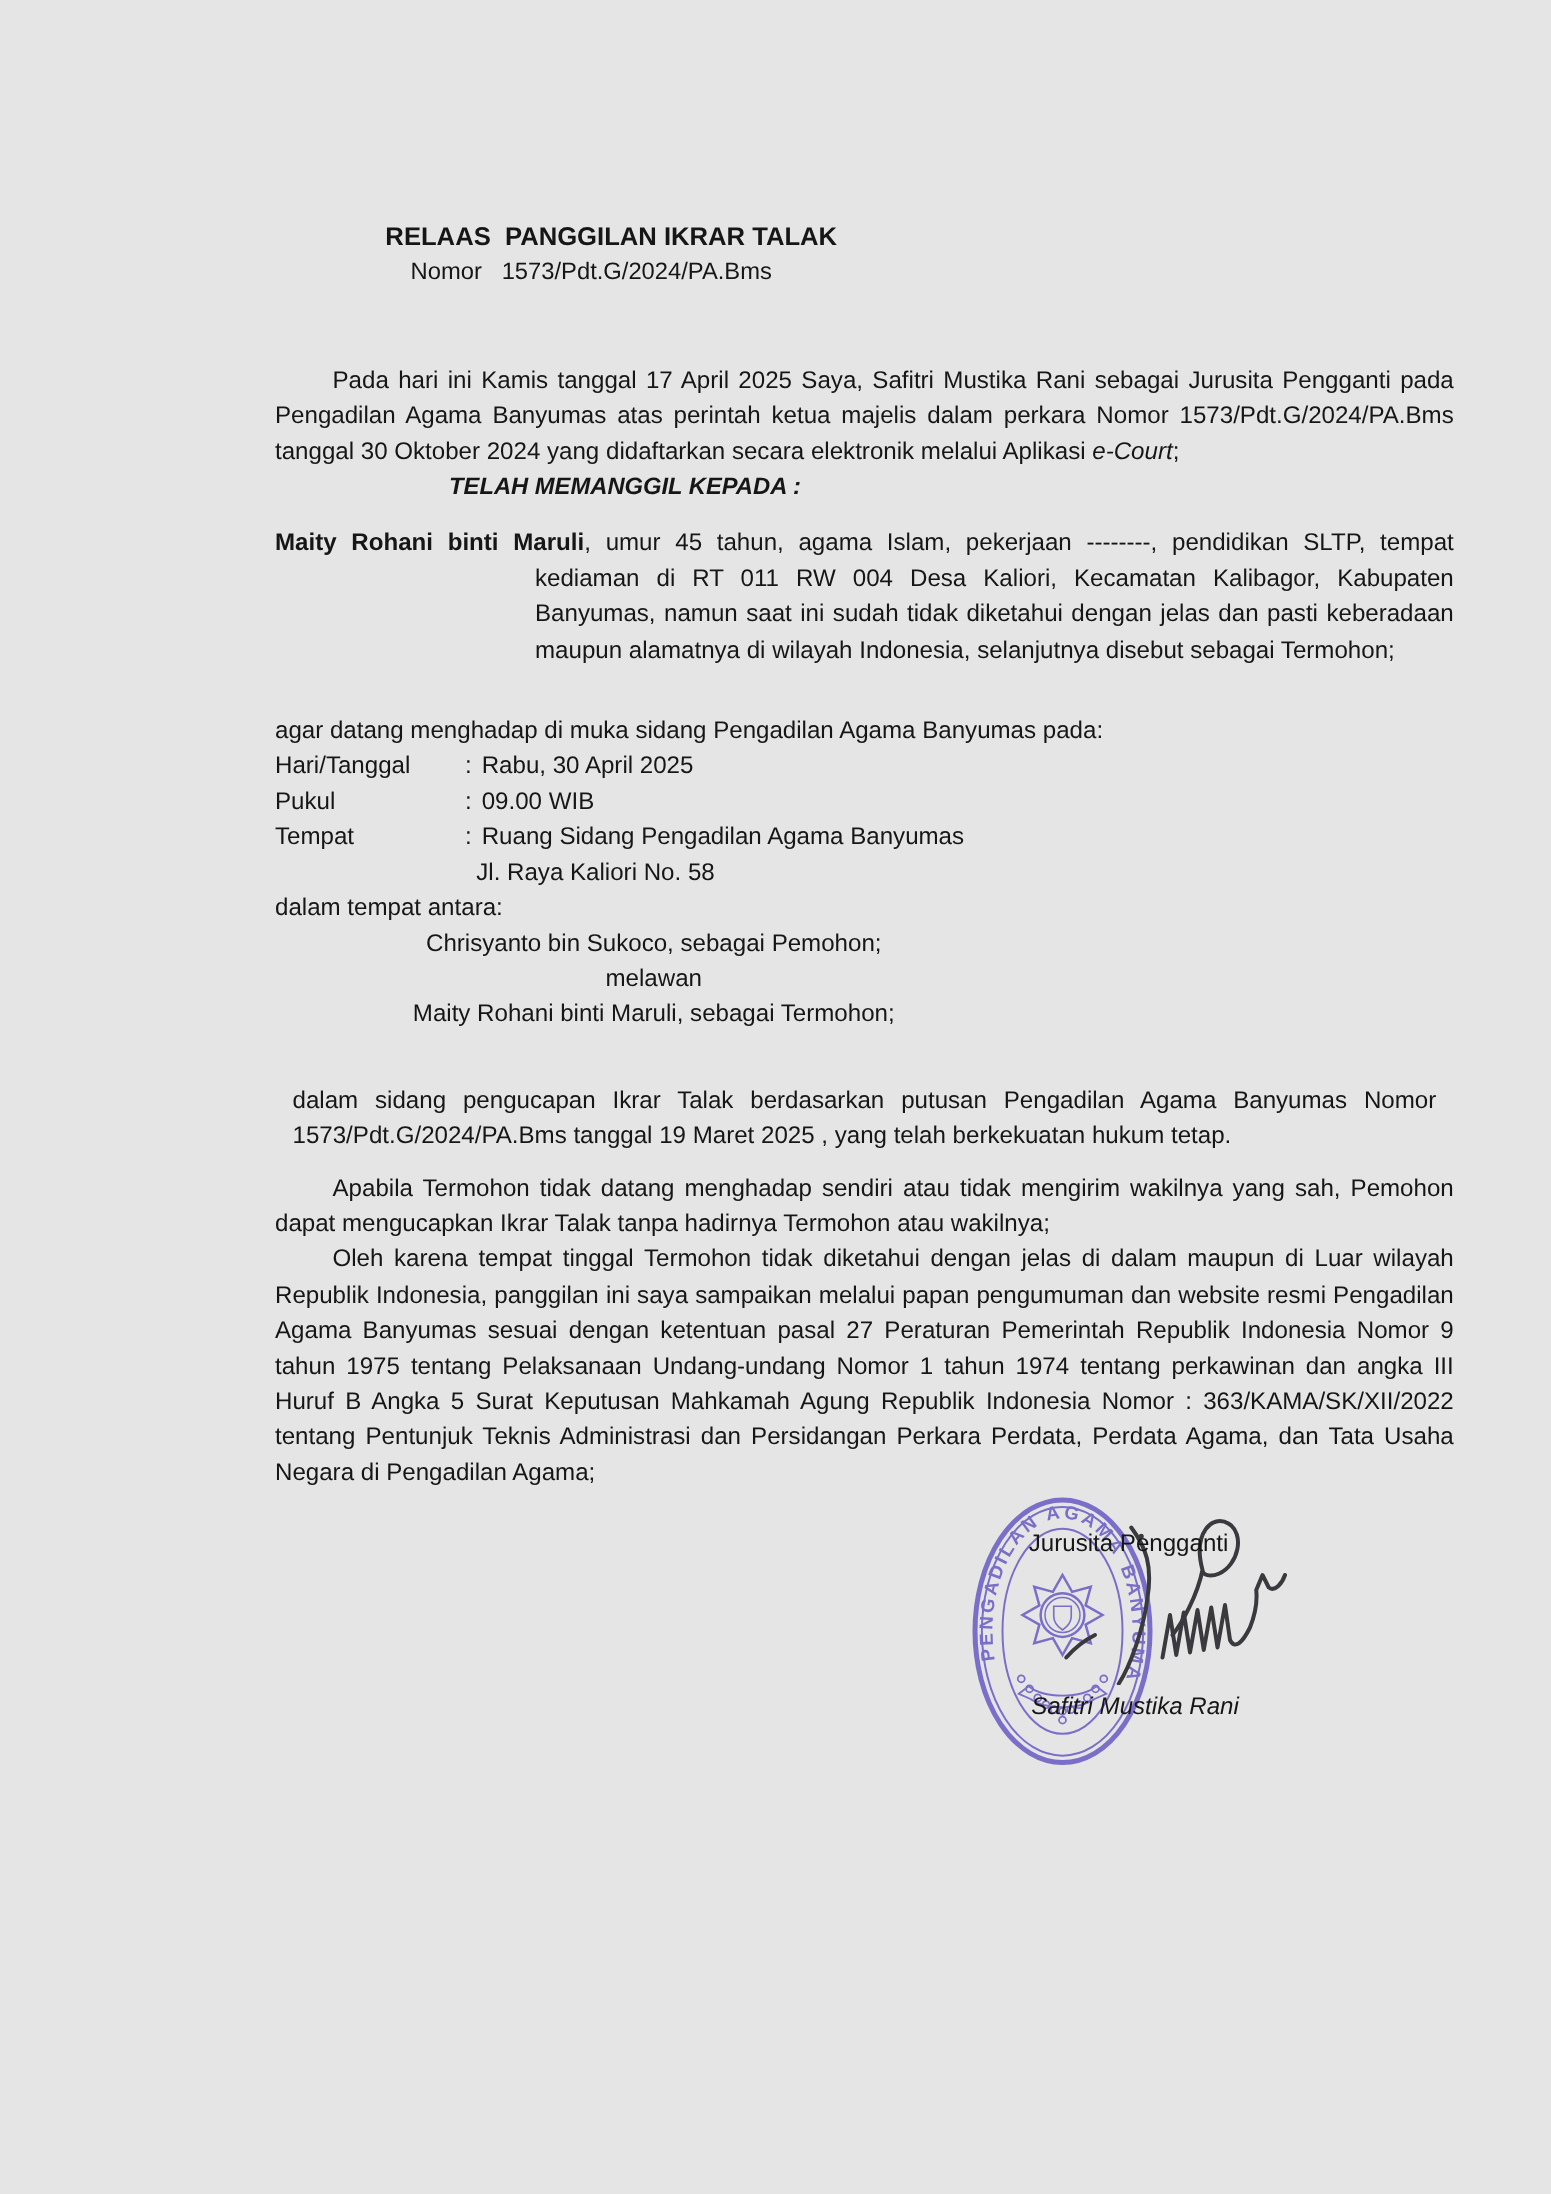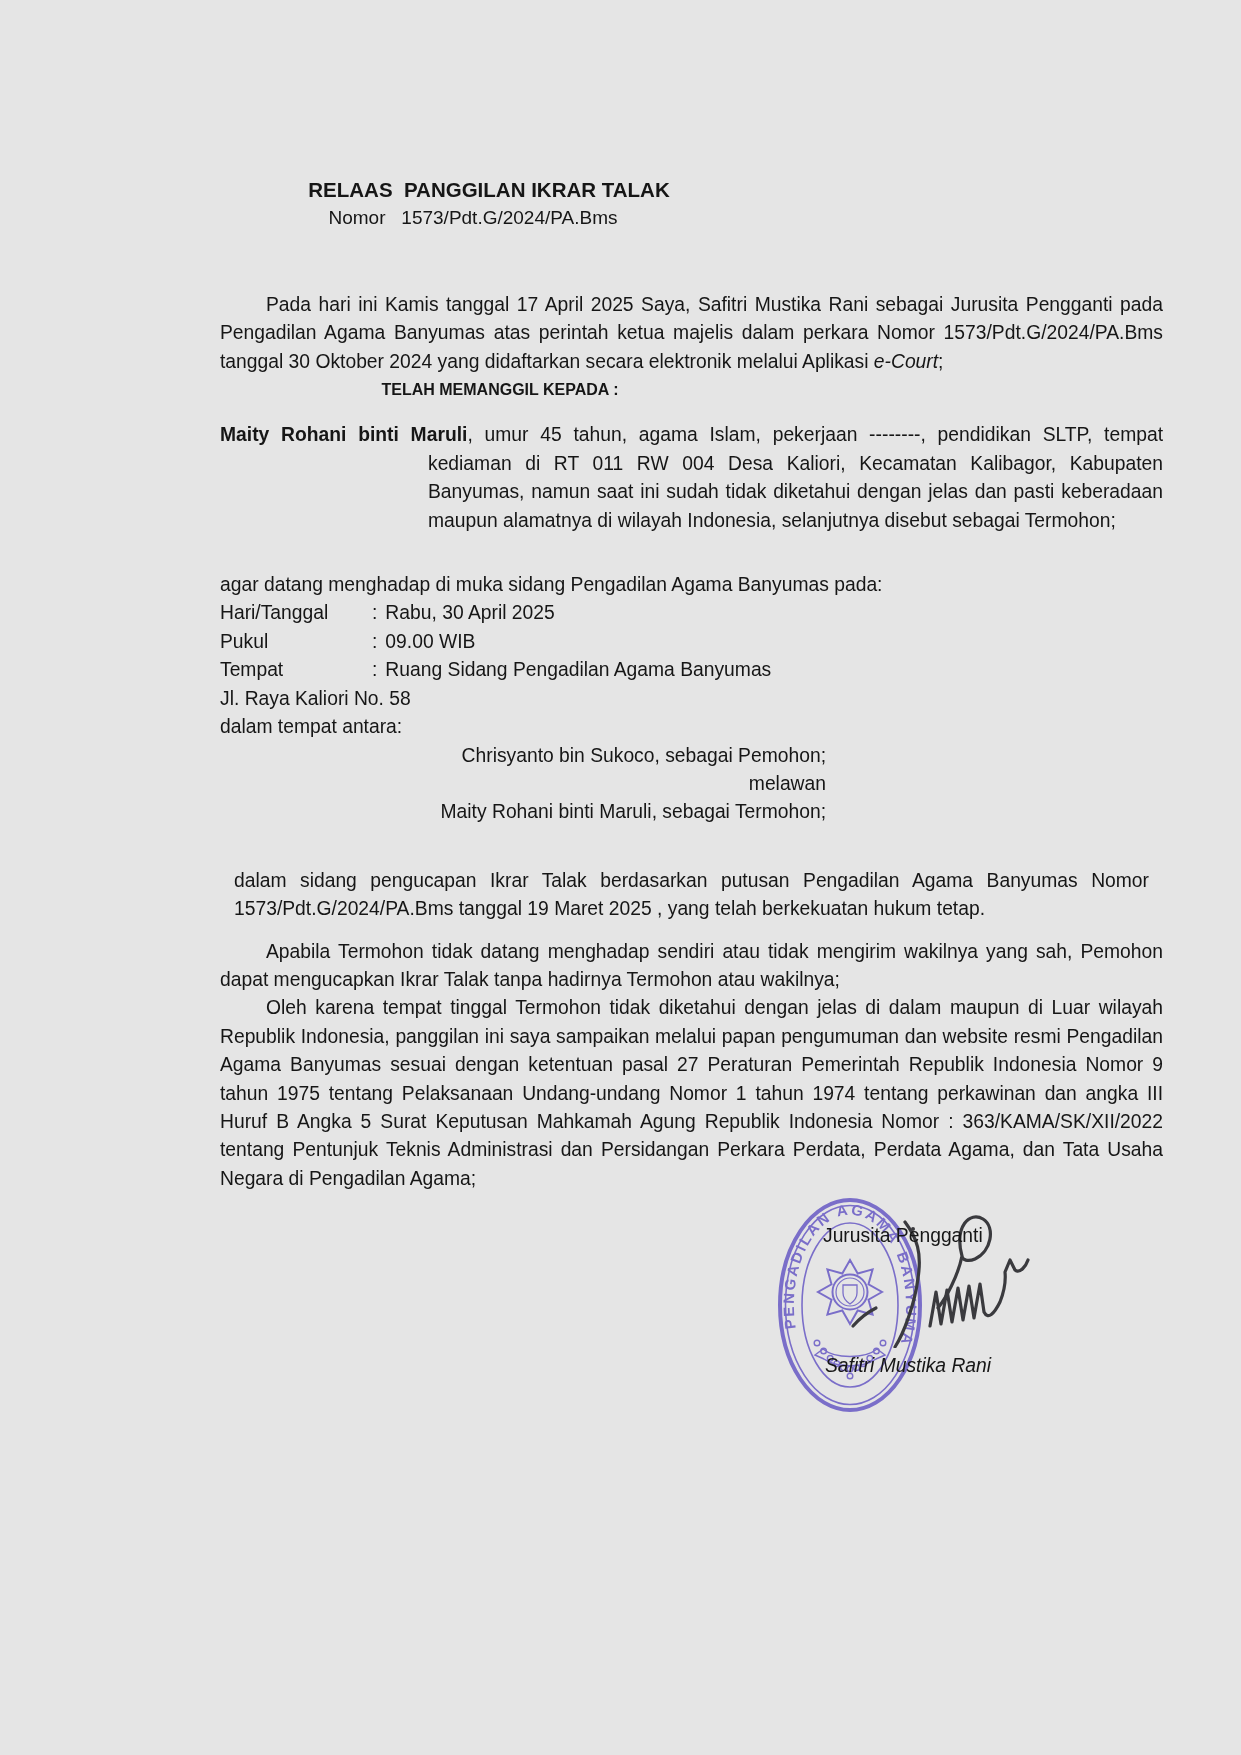--- a/index.html
+++ b/index.html
@@ -30,37 +30,38 @@
     font-size:19px;
     text-align:center;
     width:506px;
     white-space:pre-wrap;
   }
   .para{ text-align:justify; }
   .para-indent{ text-indent:46px; }
   .intro-para{ margin-top:58px; }
   .summons-heading{
     font-weight:bold;
-    font-size:16px;
+    font-size:19px;
     text-align:center;
     width:560px;
+    font-style:italic;
   }
   .respondent-para{
     margin-top:17px;
     padding-left:208px;
     text-indent:-208px;
     text-align:justify;
   }
   .respondent-name{ font-weight:bold; }
   .hearing-block{ margin-top:36px; }
   .hearing-row{ display:flex; }
   .hearing-label{ width:152px; flex:0 0 152px; }
   .hearing-colon{ flex:0 0 auto; padding-right:8px; }
-  .venue-line2{ }
-  .parties{ width:606px; text-align:right; }
+  .venue-line2{ margin-left:161px; }
+  .parties{ width:606px; text-align:center; }
   .main-block{ margin-top:40px; }
   .closing-block{ position:relative; height:321px; }
   .stamp-wrap{
     position:absolute; left:557px; top:4px;
     width:146px; height:217px;
     z-index:1; opacity:.88;
   }
   .sig-scribble{
     position:absolute; left:622px; top:15px;
     width:190px; height:140px;

